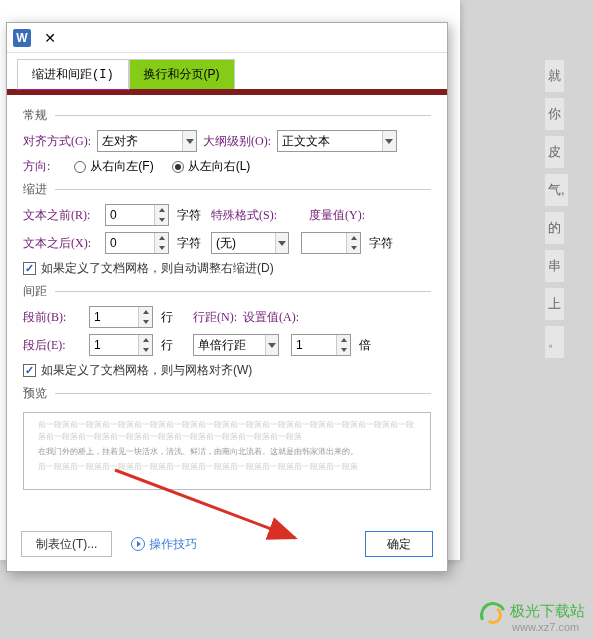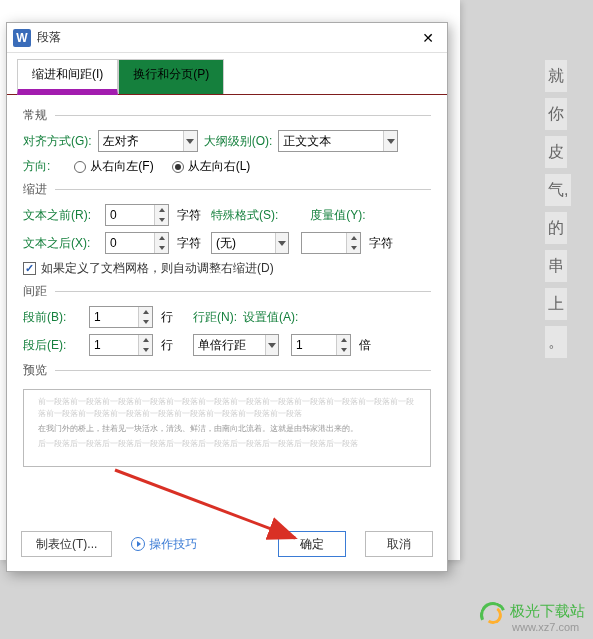--- a/index.html
+++ b/index.html
@@ -25,21 +25,21 @@
   height: 560px;
   background: #fff;
   box-shadow: 2px 2px 6px rgba(0,0,0,0.15);
 }
 .doc-text {
   position: absolute;
   top: 60px;
   right: 18px;
   width: 30px;
   color: #666;
-  font-size: 16px;
+  font-size: 13px;
   line-height: 28px;
   text-align: left;
 }
 .doc-text span { background: #e6e6e6; padding: 2px 3px; display: inline-block; margin-bottom: 6px; }
 .dialog {
   position: absolute;
   top: 22px;
   left: 6px;
   width: 442px;
   height: 550px;
@@ -76,34 +76,35 @@
   cursor: pointer;
 }
 .tabs {
   display: flex;
   padding: 6px 10px 0 10px;
 }
 .tab {
   padding: 6px 14px;
   border: 1px solid #ccc;
   border-bottom: none;
-  background: #15803d;
+  background: #84cc16;
   cursor: pointer;
   font-size: 12px;
 }
 .tab.active {
   background: #fff;
-  border-bottom: 6px solid #a21caf;
+  border-bottom: 1px solid #a21caf;
   position: relative;
   z-index: 2;
+  font-family: Liberation Mono, monospace;
 }
 .content {
   padding: 6px 16px 10px 16px;
   flex: 1;
-  border-top: 1px solid #7f1d1d;
+  border-top: 6px solid #7f1d1d;
   margin-top: -1px;
   position: relative;
 }
 .section-title {
   color: #555;
   margin: 6px 0 2px 0;
   display: flex;
   align-items: center;
 }
 .section-title::after {
@@ -112,21 +113,21 @@
   height: 1px;
   background: #ccc;
   margin-left: 8px;
 }
 .row {
   display: flex;
   align-items: center;
   margin: 6px 0;
   gap: 6px;
 }
-.lbl { color: #15803d; white-space: nowrap; }
+.lbl { color: #701a75; white-space: nowrap; font-family: Liberation Serif, serif; }
 .combo {
   display: flex;
   align-items: center;
   border: 1px solid #999;
   height: 22px;
   background: #fff;
 }
 .combo input {
   border: none;
   outline: none;
@@ -339,21 +340,20 @@
     <span>的</span>
     <span>串</span>
     <span>上</span>
     <span>。</span>
   </div>
 </div>
 
 <div class="dialog">
   <div class="titlebar">
     <div class="app-icon">W</div>
-    <div class="title-text">段落</div>
     <div class="close-btn">✕</div>
   </div>
 
   <div class="tabs">
     <div class="tab active">缩进和间距(I)</div>
     <div class="tab">换行和分页(P)</div>
   </div>
 
   <div class="content">
 
@@ -458,38 +458,43 @@
       </div>
       <div class="spinner" style="margin-left:6px">
         <input style="width: 44px;" value="1">
         <div class="sp-btns">
             <div class="sp-up"></div>
             <div class="sp-down"></div>
           </div>
       </div>
       <span class="unit">倍</span>
     </div>
+    <div class="row">
+      <div class="checkbox">
+        <div class="cb-box checked"></div>
+        <span>如果定义了文档网格，则与网格对齐(W)</span>
+      </div>
+    </div>
 
     <div class="section-title">预览</div>
     <div class="preview-box">
       <div class="preview-faded">前一段落前一段落前一段落前一段落前一段落前一段落前一段落前一段落前一段落前一段落前一段落前一段落前一段落前一段落前一段落前一段落前一段落前一段落前一段落前一段落</div>
       <div class="preview-main">在我门外的桥上，挂着见一块活水，清浅、鲜洁，由南向北流着。这就是由韩家港出来的。</div>
       <div class="preview-faded">后一段落后一段落后一段落后一段落后一段落后一段落后一段落后一段落后一段落后一段落</div>
     </div>
   </div>
 
   <div class="footer">
     <div class="btn">制表位(T)...</div>
     <div class="tips-link">
       <div class="tips-icon"></div>
       <span>操作技巧</span>
     </div>
     <div class="spacer"></div>
     <div class="btn primary">确定</div>
-    <div class="btn" style="min-width:68px">取消</div>
   </div>
 </div>
 
 <svg class="arrow-annotation" style="left:110px;top:460px;width:220px;height:100px">
   <defs>
     <marker id="ah" markerWidth="12" markerHeight="12" refX="9" refY="4" orient="auto">
       <path d="M0,0 L10,4 L0,8 Z" fill="#d93025"></path>
     </marker>
   </defs>
   <line x1="5" y1="10" x2="185" y2="78" stroke="#d93025" stroke-width="3" marker-end="url(#ah)"></line>

